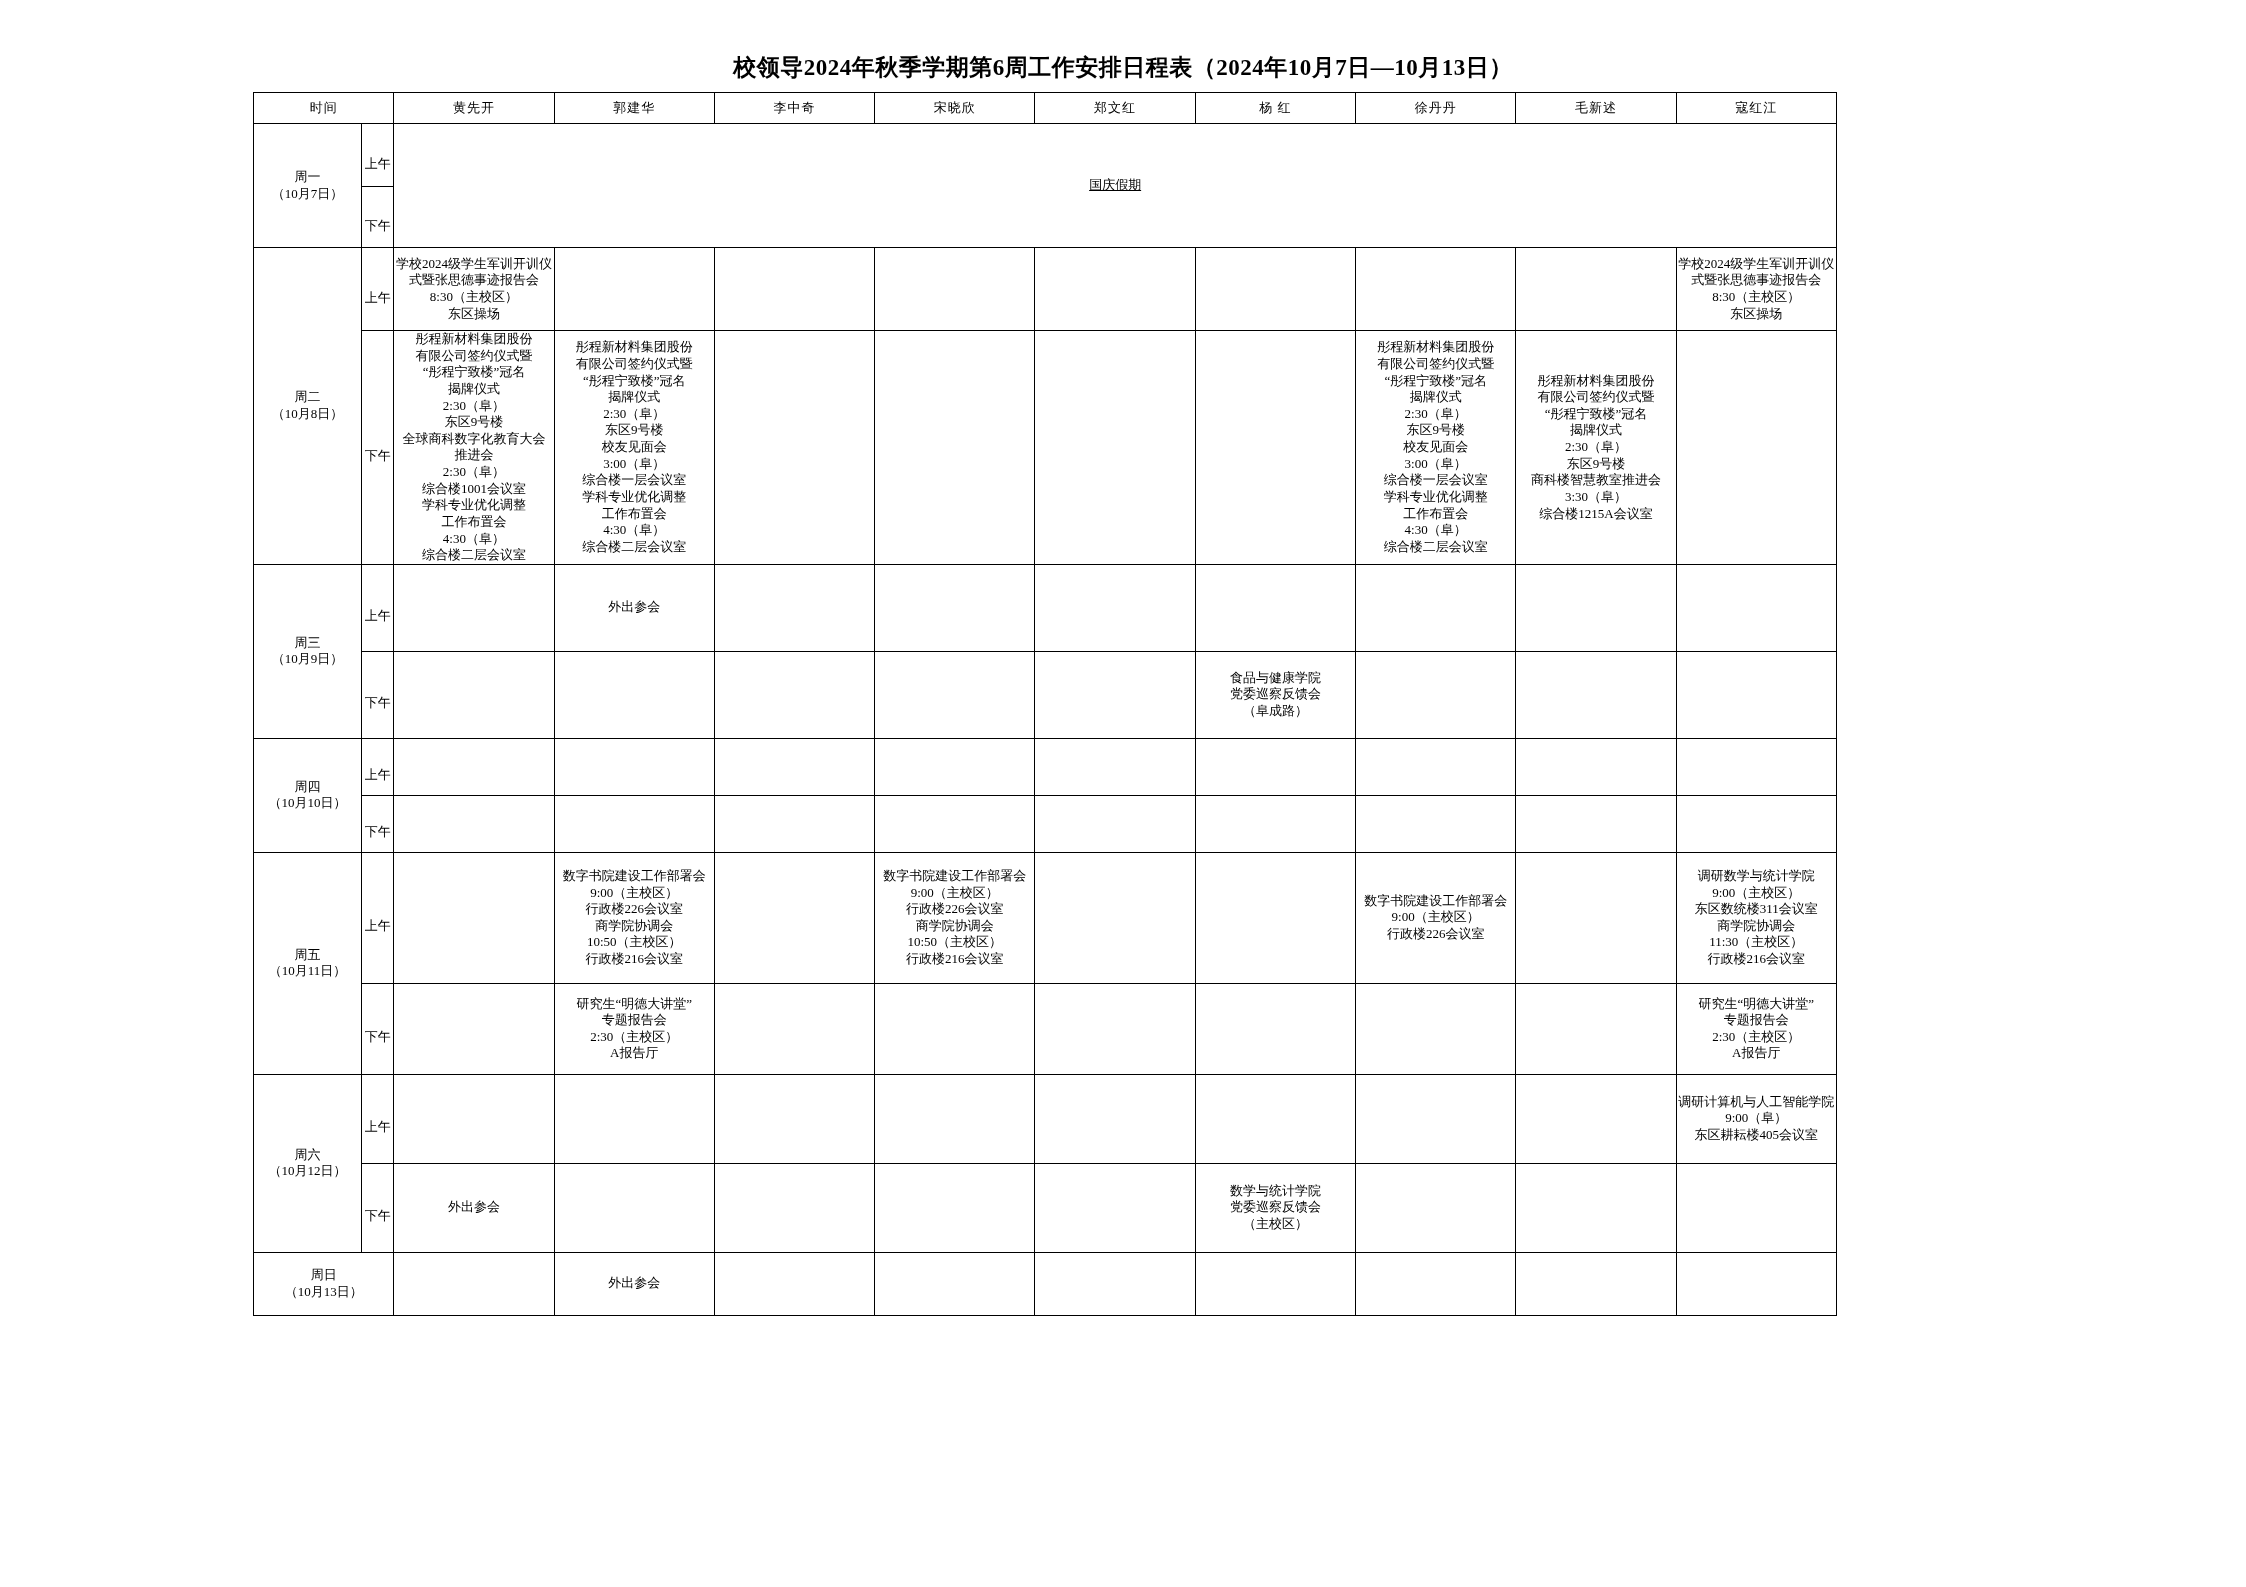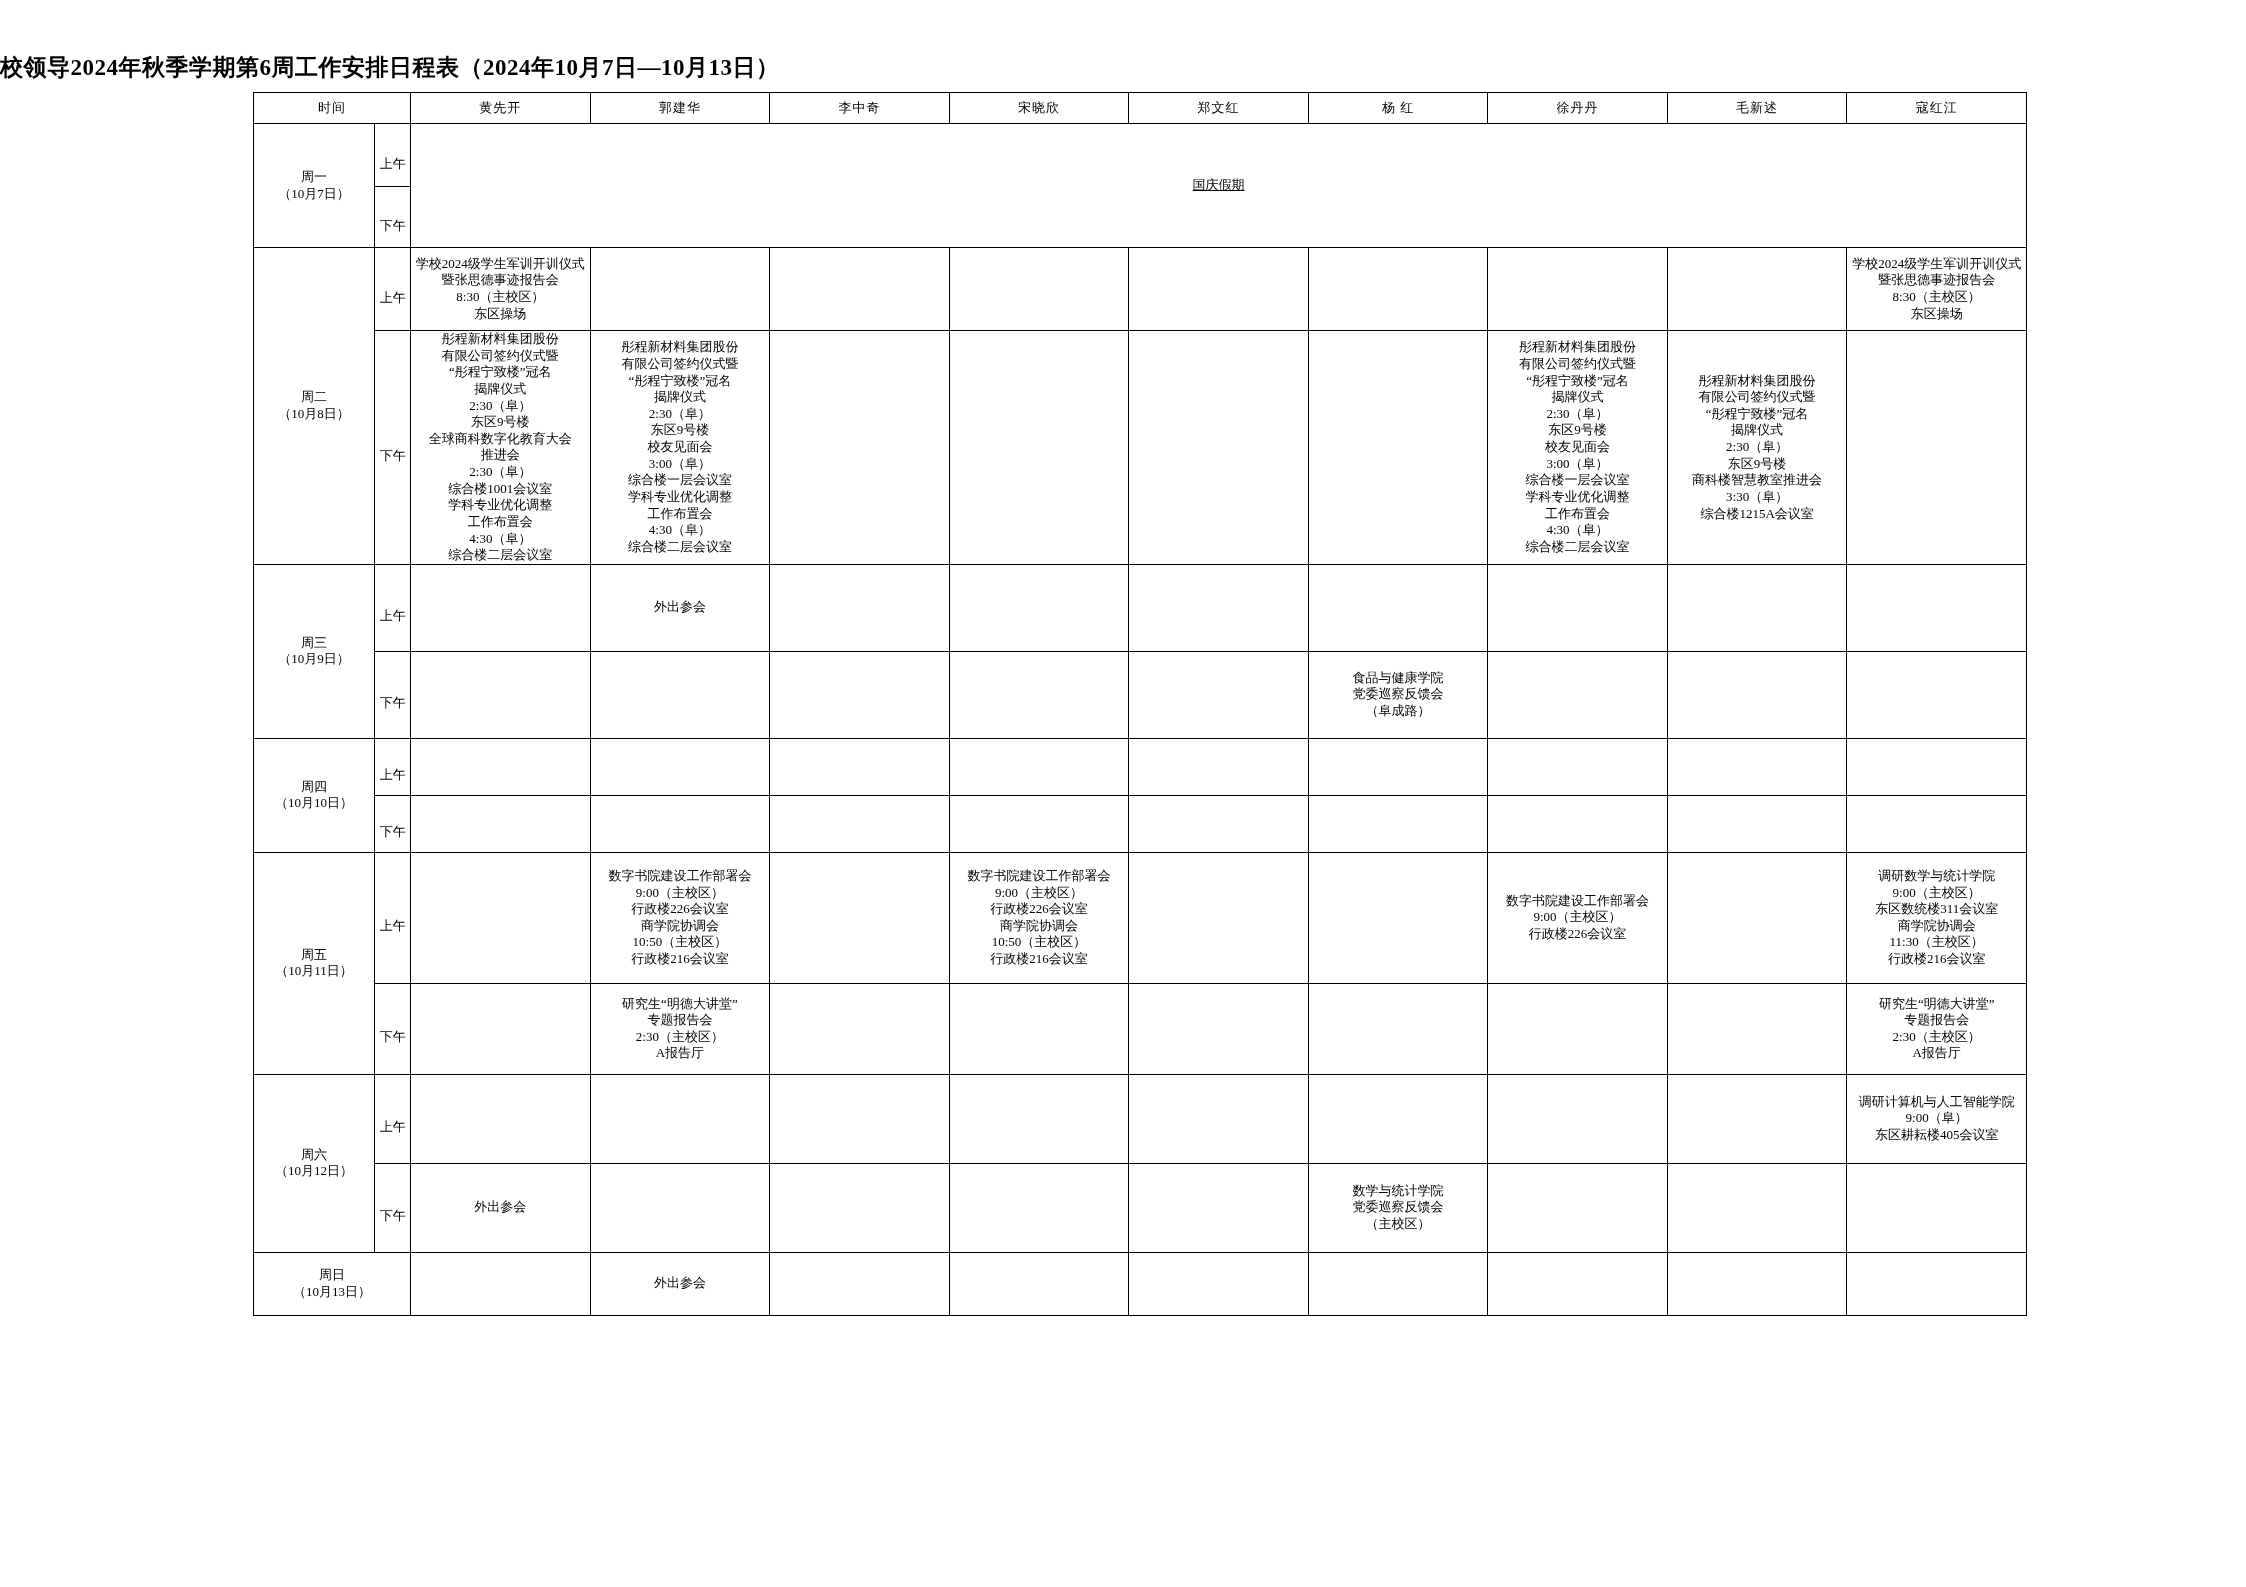--- a/index.html
+++ b/index.html
@@ -19,31 +19,31 @@
     position: absolute;
     left: 0; top: 0;
     width: 2246px;
     height: 1587px;
   }
   .title {
     position: absolute;
     left: 0;
     top: 52px;
     width: 2246px;
-    text-align: left;
+    text-align: center;
     font-size: 23px;
     font-weight: bold;
     letter-spacing: 0.5px;
     font-family: "Liberation Serif", "DejaVu Serif", serif;
   }
   table.schedule {
     position: absolute;
     left: 253px;
     top: 92px;
-    width: 1774px;
+    width: 1584px;
     border-collapse: collapse;
     table-layout: fixed;
   }
   table.schedule td, table.schedule th {
     border: 1px solid #000;
     padding: 0;
     vertical-align: middle;
     text-align: center;
     font-size: 13px;
     line-height: 1.28;

